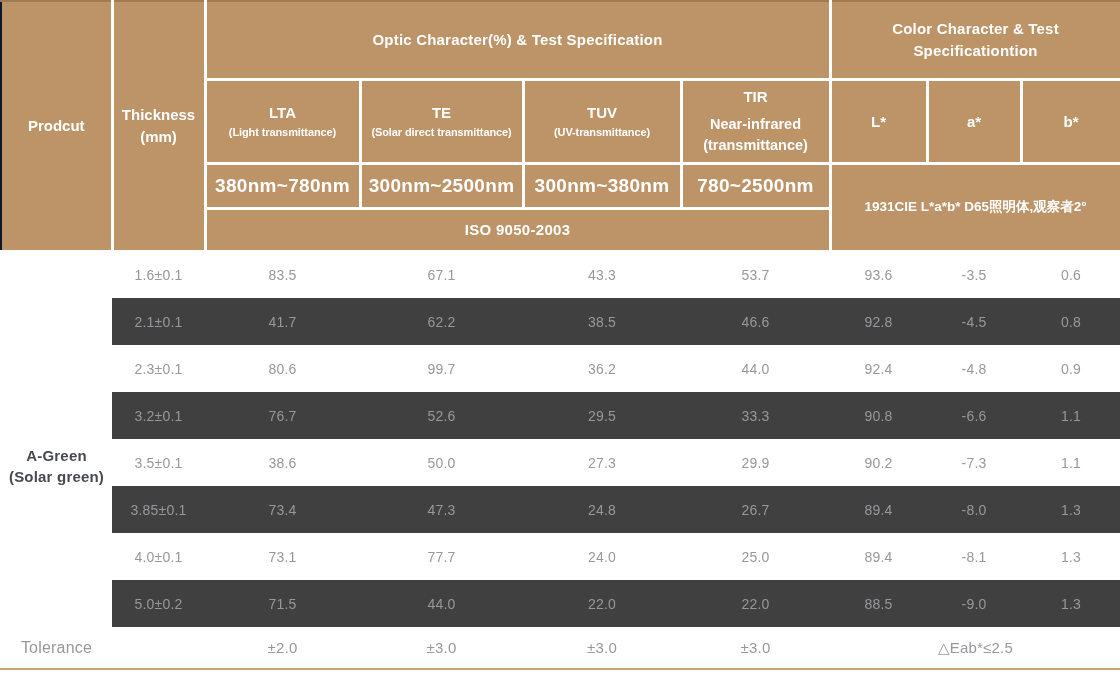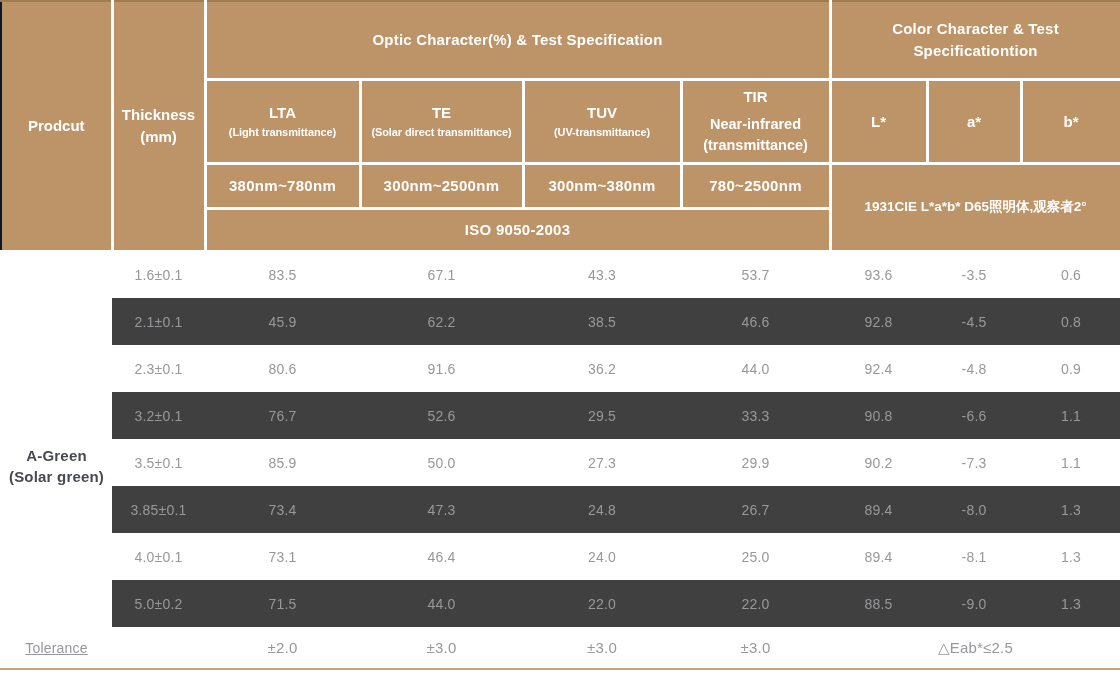--- a/index.html
+++ b/index.html
@@ -44,21 +44,21 @@
     text-align: center;
     white-space: pre-line;
     font-size: 15px;
     line-height: 1.45;
     letter-spacing: .2px;
   }
   .pre { white-space: pre-line; line-height: 1.45; font-size: 15px; }
   .col-name  { display: block; font-size: 15px; line-height: 1.3; }
   .col-sub   { display: block; font-size: 11px; line-height: 1.3; margin-top: 3px; letter-spacing: -0.1px; }
   .col-sub-lg{ display: block; font-size: 14.5px; line-height: 1.4; margin-top: 8px; white-space: pre-line; }
-  .range-th  { font-size: 15px; letter-spacing: .3px; }
+  .range-th  { font-size: 19px; letter-spacing: .3px; }
   .iso-th    { font-size: 15px; letter-spacing: .3px; }
   .lab-th    { font-size: 15px; }
   .cie-th    { font-size: 13.5px; white-space: nowrap; overflow: visible; text-align: center; }
 
   
   tbody td {
     text-align: center;
     vertical-align: middle;
     color: #98979b;
     font-size: 14px;
@@ -71,21 +71,21 @@
     background: #ffffff;
     color: #474950;
     font-weight: 700;
     font-size: 15px;
     white-space: pre-line;
     line-height: 1.4;
     vertical-align: middle;
     padding-top: 53px;
   }
   tr.tolerance-row td { height: 41px; background: #ffffff; font-size: 15px; color: #98979b; }
-  tr.tolerance-row td.tol-label { font-size: 14px; text-decoration: underline; }
+  tr.tolerance-row td.tol-label { font-size: 16px; }
 
   .bottom-rule {
     width: 1120px;
     height: 2px;
     background: #c9a670;
     margin-top: 0px;
   }
 </style>
 </head>
 <body>
@@ -160,72 +160,72 @@
         <td class="shade">83.5</td>
         <td class="shade">67.1</td>
         <td class="shade">43.3</td>
         <td class="shade">53.7</td>
         <td class="shade">93.6</td>
         <td class="shade">-3.5</td>
         <td class="shade">0.6</td>
       </tr>
       <tr class="alt">
         <td class="shade">2.1±0.1</td>
-        <td class="shade">45.9</td>
+        <td class="shade">41.7</td>
         <td class="shade">62.2</td>
         <td class="shade">38.5</td>
         <td class="shade">46.6</td>
         <td class="shade">92.8</td>
         <td class="shade">-4.5</td>
         <td class="shade">0.8</td>
       </tr>
       <tr>
         <td class="shade">2.3±0.1</td>
         <td class="shade">80.6</td>
-        <td class="shade">91.6</td>
+        <td class="shade">99.7</td>
         <td class="shade">36.2</td>
         <td class="shade">44.0</td>
         <td class="shade">92.4</td>
         <td class="shade">-4.8</td>
         <td class="shade">0.9</td>
       </tr>
       <tr class="alt">
         <td class="shade">3.2±0.1</td>
         <td class="shade">76.7</td>
         <td class="shade">52.6</td>
         <td class="shade">29.5</td>
         <td class="shade">33.3</td>
         <td class="shade">90.8</td>
         <td class="shade">-6.6</td>
         <td class="shade">1.1</td>
       </tr>
       <tr>
         <td class="shade">3.5±0.1</td>
-        <td class="shade">85.9</td>
+        <td class="shade">38.6</td>
         <td class="shade">50.0</td>
         <td class="shade">27.3</td>
         <td class="shade">29.9</td>
         <td class="shade">90.2</td>
         <td class="shade">-7.3</td>
         <td class="shade">1.1</td>
       </tr>
       <tr class="alt">
         <td class="shade">3.85±0.1</td>
         <td class="shade">73.4</td>
         <td class="shade">47.3</td>
         <td class="shade">24.8</td>
         <td class="shade">26.7</td>
         <td class="shade">89.4</td>
         <td class="shade">-8.0</td>
         <td class="shade">1.3</td>
       </tr>
       <tr>
         <td class="shade">4.0±0.1</td>
         <td class="shade">73.1</td>
-        <td class="shade">46.4</td>
+        <td class="shade">77.7</td>
         <td class="shade">24.0</td>
         <td class="shade">25.0</td>
         <td class="shade">89.4</td>
         <td class="shade">-8.1</td>
         <td class="shade">1.3</td>
       </tr>
       <tr class="alt">
         <td class="shade">5.0±0.2</td>
         <td class="shade">71.5</td>
         <td class="shade">44.0</td>

